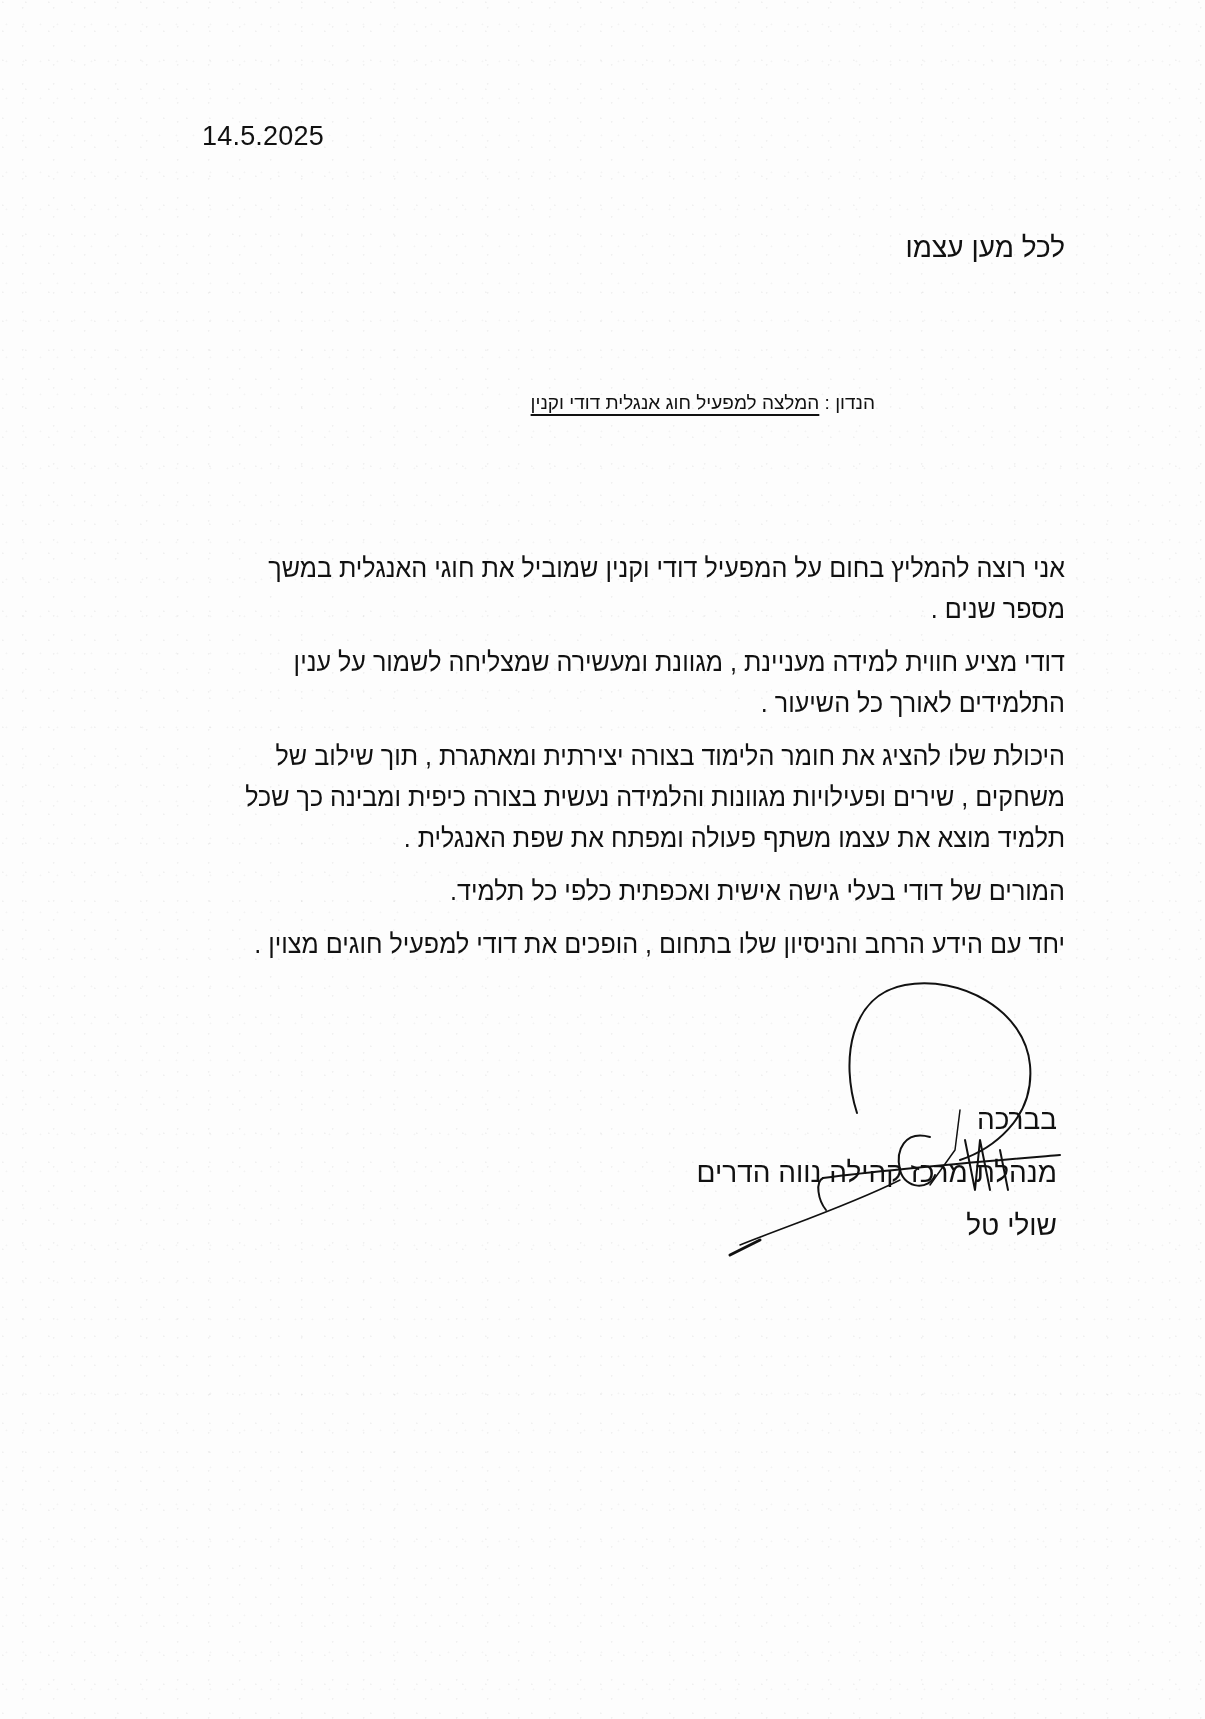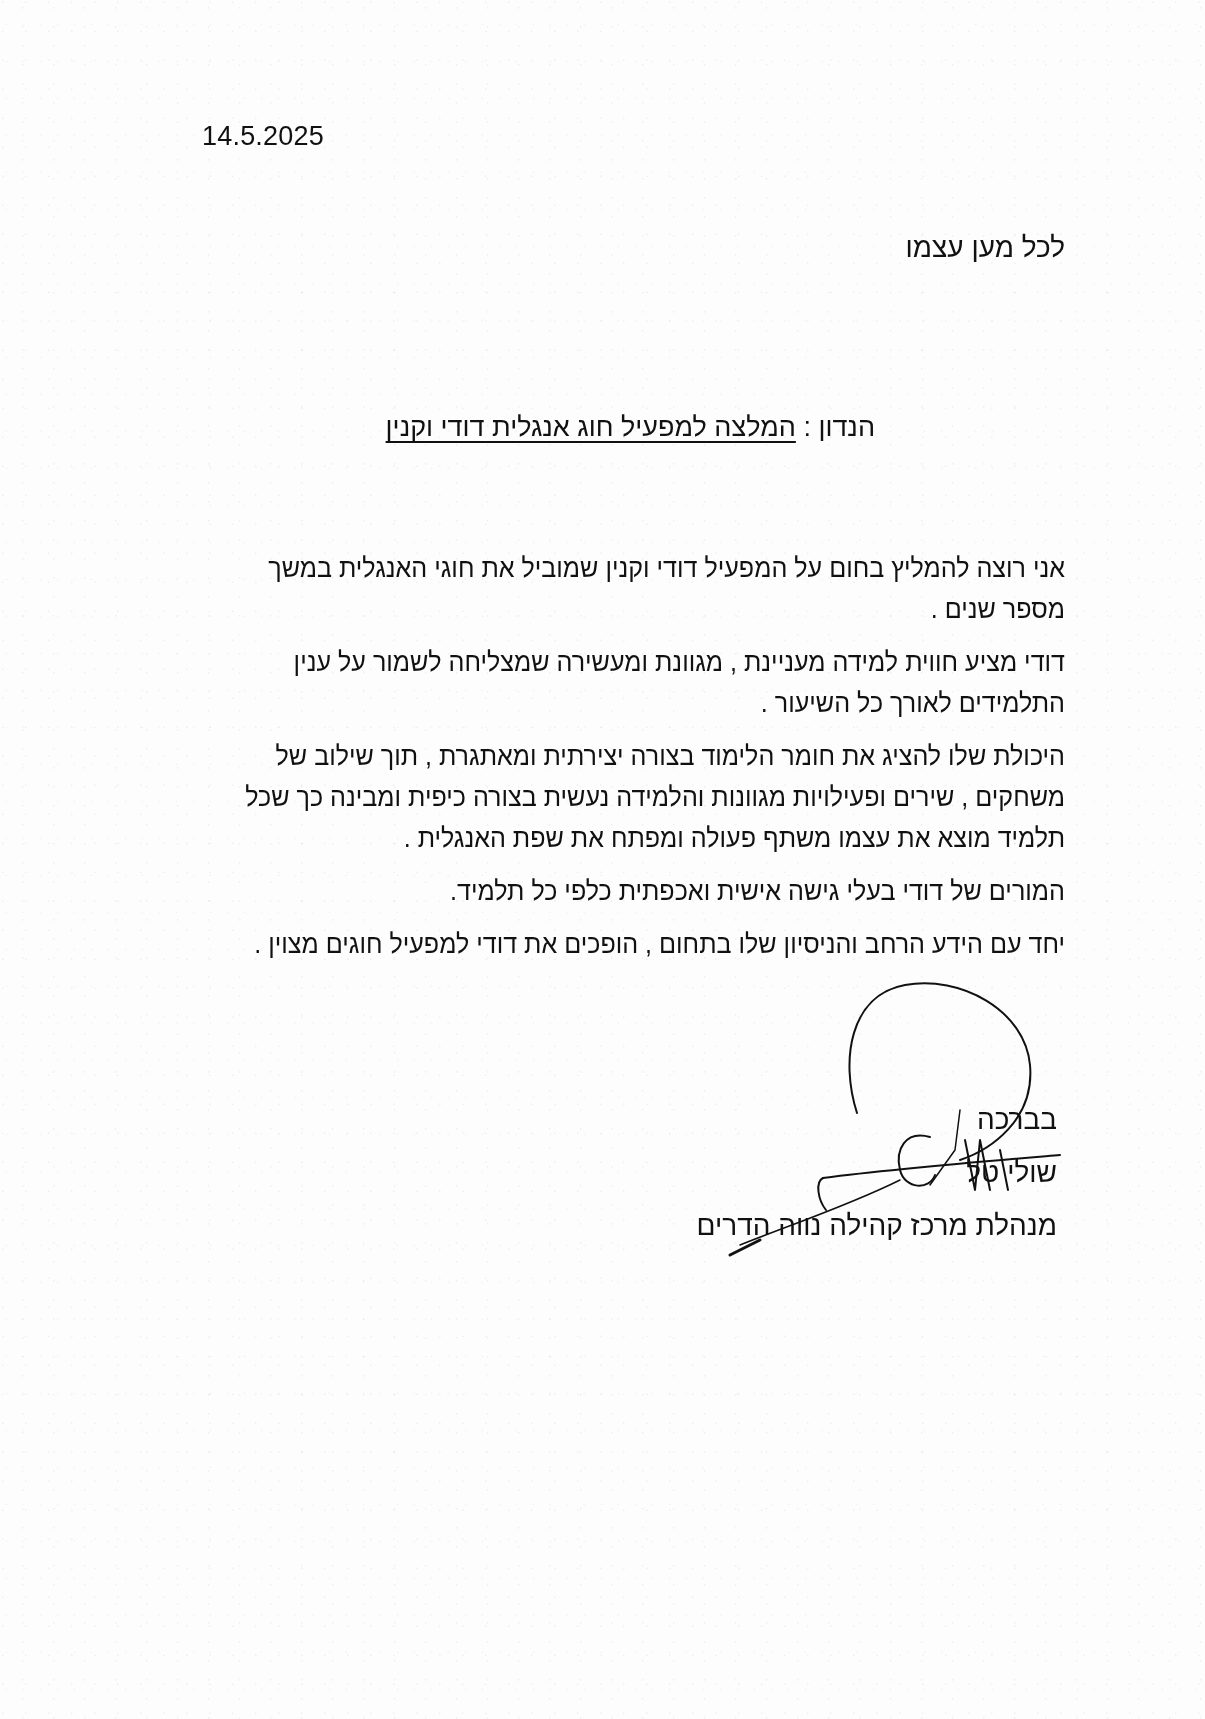--- a/index.html
+++ b/index.html
@@ -41,22 +41,22 @@
     }
     .salutation {
       position: absolute;
       right: 140px;
       top: 232px;
       font-size: 28px;
     }
     .subject {
       position: absolute;
       right: 330px;
-      top: 412px;
-      font-size: 27px;
+      top: 392px;
+      font-size: 19px;
       white-space: nowrap;
     }
     .subject .subject-text {
       text-decoration: underline;
       text-underline-offset: 5px;
       text-decoration-thickness: 2px;
     }
     .body {
       position: absolute;
       right: 140px;
@@ -104,22 +104,22 @@
   <div class="body rtl">
     <p>אני רוצה להמליץ בחום על המפעיל דודי וקנין שמוביל את חוגי האנגלית במשך מספר שנים .</p>
     <p>דודי מציע חווית למידה מעניינת , מגוונת ומעשירה שמצליחה לשמור על ענין התלמידים לאורך כל השיעור .</p>
     <p>היכולת שלו להציג את חומר הלימוד בצורה יצירתית ומאתגרת , תוך שילוב של משחקים , שירים ופעילויות מגוונות והלמידה נעשית בצורה כיפית ומבינה כך שכל תלמיד מוצא את עצמו משתף פעולה ומפתח את שפת האנגלית .</p>
     <p>המורים של דודי בעלי גישה אישית ואכפתית כלפי כל תלמיד.</p>
     <p>יחד עם הידע הרחב והניסיון שלו בתחום , הופכים את דודי למפעיל חוגים מצוין .</p>
   </div>
 
   <div class="closing rtl">
     <div>בברכה</div>
+    <div>מנהלת מרכז קהילה נווה הדרים</div>
     <div>שולי טל</div>
-    <div>מנהלת מרכז קהילה נווה הדרים</div>
   </div>
 
   <svg class="signature" viewBox="0 0 1205 1719" xmlns="http://www.w3.org/2000/svg">
     <g fill="none" stroke="#111" stroke-width="2" stroke-linecap="round" stroke-linejoin="round">
 
       <path d="M857 1113 C 840 1060, 850 995, 905 985 C 960 975, 1025 1010, 1030 1065 C 1035 1120, 990 1150, 960 1160"></path>
 
       <path d="M930 1137 C 905 1130, 895 1150, 900 1170 C 905 1190, 930 1190, 935 1175"></path>
 
       <path d="M823 1178 C 900 1168, 1000 1160, 1060 1155"></path>

